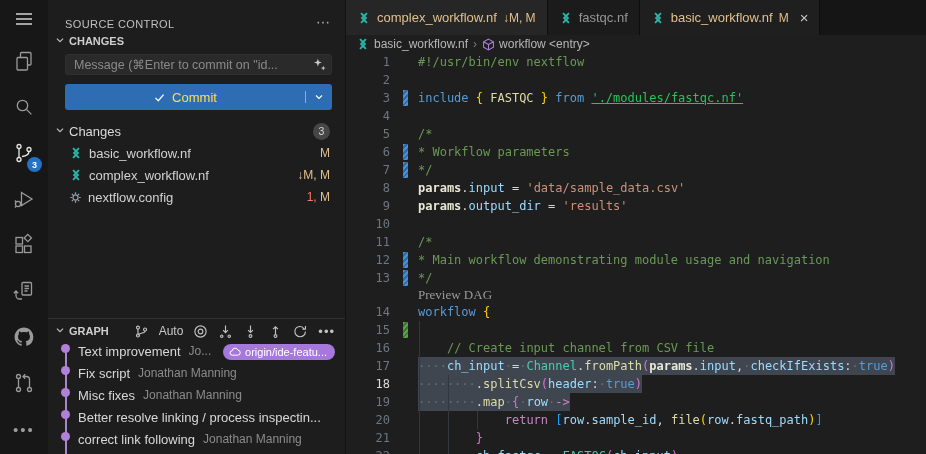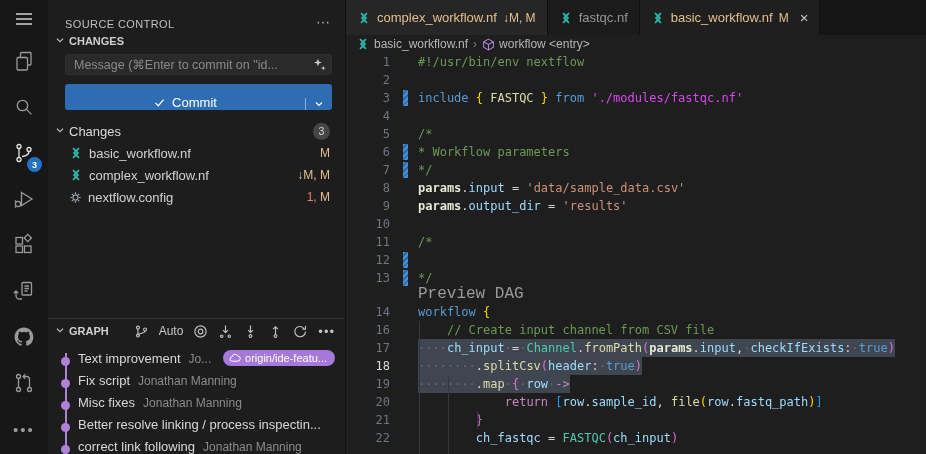--- a/index.html
+++ b/index.html
@@ -21,41 +21,41 @@
 .sidebar{width:298px;background:#1d1d1d;flex:none;display:flex;flex-direction:column;font-size:13px;border-right:1px solid #111}
 .sc-title{height:30px;display:flex;align-items:flex-end;padding:0 14px 0 17px;font-size:11px;color:#c0c0c0;letter-spacing:.4px}
 .sc-title .more{margin-left:auto;color:#a8a8a8;font-size:14px;letter-spacing:1px;cursor:pointer}
 .chev{flex:none}
 .chev svg{stroke:#bdbdbd;fill:none;stroke-width:1.4}
 .sec-hdr{display:flex;align-items:center;height:22px;padding-left:5px;gap:2px;font-size:11px;font-weight:700;color:#cfcfcf;cursor:pointer}
 .msg-wrap{margin:2px 13px 0 17px;position:relative}
 .msg-wrap input{width:100%;height:21px;background:#2a2a2a;border:1px solid #2f2f2f;border-radius:3px;color:#c5c5c5;font-size:12.5px;padding:0 26px 0 8px;font-family:"Liberation Sans",sans-serif;outline:none}
 .msg-wrap input::placeholder{color:#8a8a8a}
 .sparkle{position:absolute;right:5px;top:3px;cursor:pointer}
-.commit-btn{margin:9px 13px 0 17px;height:26px;background:#2e6db4;border-radius:3px;display:flex;align-items:flex-end;color:#ffffff;font-size:13px;cursor:pointer}
+.commit-btn{margin:9px 13px 0 17px;height:26px;background:#2e6db4;border-radius:3px;display:flex;align-items:center;color:#fde047;font-size:13px;cursor:pointer}
 .commit-main{flex:1;display:flex;align-items:center;justify-content:center;gap:6px}
 .commit-dd{width:27px;border-left:1px solid rgba(255,255,255,.45);display:flex;align-items:center;justify-content:center}
 .commit-dd svg,.commit-main svg{stroke:#fff;fill:none;stroke-width:1.5}
 .tree-row{margin-top:10px;height:22px;display:flex;align-items:center;gap:2px;padding:0 15px 0 5px;color:#dadada;cursor:pointer}
 .tree-row .count{margin-left:auto;background:#464646;border-radius:50%;min-width:17px;height:17px;font-size:10.5px;display:flex;align-items:center;justify-content:center;color:#d6d6d6}
 .file-row{height:22px;display:flex;align-items:center;padding:0 15px 0 21px;gap:6px;cursor:pointer}
 .file-name{color:#d2d2d2;white-space:nowrap}
 .file-status{margin-left:auto;font-size:12px;white-space:nowrap}
 
 
 .graph{margin-top:auto;border-top:1px solid #313131}
 .graph-hdr{height:24px;display:flex;align-items:center;gap:2px;padding:0 10px 0 5px;font-size:11px;font-weight:700;color:#cfcfcf}
 .graph-tools{margin-left:auto;display:flex;align-items:center;gap:10px;font-weight:400}
 .gt{display:flex;align-items:center;gap:10px;cursor:pointer}
 .gt svg{stroke:#c2c2c2;fill:none;stroke-width:1.2}
 .gt .lbl{font-size:12px;color:#c8c8c8}
 .gt-more{color:#c2c2c2;font-size:13px;letter-spacing:1px;cursor:pointer}
 .commits{position:relative;padding-top:1px}
 .rail{position:absolute;left:17px;top:10px;bottom:-6px;width:1.5px;background:#a687cf}
-.commit-row{height:22px;display:flex;align-items:flex-end;padding:0 10px 0 13px;gap:8px;position:relative;cursor:pointer}
+.commit-row{height:22px;display:flex;align-items:flex-start;padding:0 10px 0 13px;gap:8px;position:relative;cursor:pointer}
 .cdot{width:9px;height:9px;border-radius:50%;background:#b180d7;flex:none;position:relative;z-index:1}
 .cmsg{color:#d8d8d8;white-space:nowrap;flex:none}
 .cauthor{color:#8b8b8b;font-size:12px;white-space:nowrap;overflow:hidden;text-overflow:ellipsis}
 .pill{margin-left:auto;background:#a678db;color:#fff;font-size:11px;height:16px;border-radius:8px;display:flex;align-items:center;gap:4px;padding:0 8px 0 6px;white-space:nowrap;flex:none;cursor:pointer}
 .pill svg{stroke:#fff;fill:none;stroke-width:1.1}
 
 
 .main{flex:1;display:flex;flex-direction:column;background:#1e1e1e;min-width:0}
 .tabbar{height:35px;background:#151515;display:flex;flex:none}
 .tab{display:flex;align-items:center;gap:6px;padding:0 11px;font-size:13px;border-right:1px solid #0e0e0e;height:100%;cursor:pointer;white-space:nowrap}
@@ -74,23 +74,23 @@
 .guide{position:absolute;width:1px;background:#33383e}
 .line{display:flex;height:18px;line-height:18px}
 .num{width:44px;text-align:right;color:#6e7681;flex:none;font-size:12px}
 .num.cur{color:#dcdcdc}
 .gap{width:28px;flex:none;position:relative}
 .gmark{position:absolute;left:13px;top:1px;bottom:1px;width:5px}
 .gmark.mod{background:repeating-linear-gradient(135deg,#4a8fd6 0 2px,#2e6aa8 2px 4px)}
 .gmark.add{background:repeating-linear-gradient(135deg,#57a249 0 2px,#3a7a30 2px 4px)}
 .content{white-space:pre}
 .sel{background:#40464f;display:inline-block;height:18px;vertical-align:top}
-.lens{height:16px;line-height:15px;padding-left:72px;font-size:16px;color:#9a9a9a;font-family:Liberation Mono, monospace;cursor:pointer}
+.lens{height:16px;line-height:15px;padding-left:72px;font-size:13px;color:#9a9a9a;font-family:Liberation Serif, serif;cursor:pointer}
 .cm{color:#6A9955}.kw{color:#569CD6}.fnc{color:#DCDCAA}.cls{color:#4EC9B0}
-.str{color:#CE9178}.strU{color:#d946ef;cursor:pointer}
+.str{color:#CE9178}.strU{color:#22c55e;text-decoration:underline;cursor:pointer}
 .prop{color:#9CDCFE}.prm{color:#e8e8d6;font-weight:700}
 .b1{color:#FFD700}.b2{color:#DA70D6}.b3{color:#179FFF}.ctl{color:#C586C0}
 .pl{color:#D4D4D4}.ws{color:#646c75}
 </style>
 </head>
 <body>
 
 <div class="app">
 
   <div class="activitybar">
@@ -416,33 +416,41 @@
         <div class="line">
           <span class="num">11</span>
           <span class="gap"></span>
           <span class="content"><span class="cm">/*</span></span>
         </div>
         <div class="line">
           <span class="num">12</span>
           <span class="gap">
             <span class="gmark mod"></span>
           </span>
+          <span class="content"><span class="cm">* Main workflow demonstrating module usage and navigation</span></span>
         </div>
         <div class="line">
           <span class="num">13</span>
           <span class="gap">
             <span class="gmark mod"></span>
           </span>
           <span class="content"><span class="cm">*/</span></span>
         </div>
         <div class="lens">Preview DAG</div>
         <div class="line">
           <span class="num">14</span>
           <span class="gap"></span>
           <span class="content"><span class="kw">workflow </span><span class="b1">{</span></span>
+        </div>
+        <div class="line">
+          <span class="num">15</span>
+          <span class="gap">
+            <span class="gmark add"></span>
+          </span>
+          <span class="content"></span>
         </div>
         <div class="line">
           <span class="num">16</span>
           <span class="gap"></span>
           <span class="content"><span class="pl">    </span><span class="cm">// Create input channel from CSV file</span></span>
         </div>
         <div class="line">
           <span class="num">17</span>
           <span class="gap"></span>
           <span class="content"><span class="sel"><span class="ws">····</span><span class="prop">ch_input</span><span class="ws">·</span><span class="pl">=</span><span class="ws">·</span><span class="cls">Channel</span><span class="pl">.</span><span class="fnc">fromPath</span><span class="b2">(</span><span class="prm">params</span><span class="pl">.</span><span class="prop">input</span><span class="pl">,</span><span class="ws">·</span><span class="prop">checkIfExists</span><span class="pl">:</span><span class="ws">·</span><span class="kw">true</span><span class="b2">)</span></span></span>

